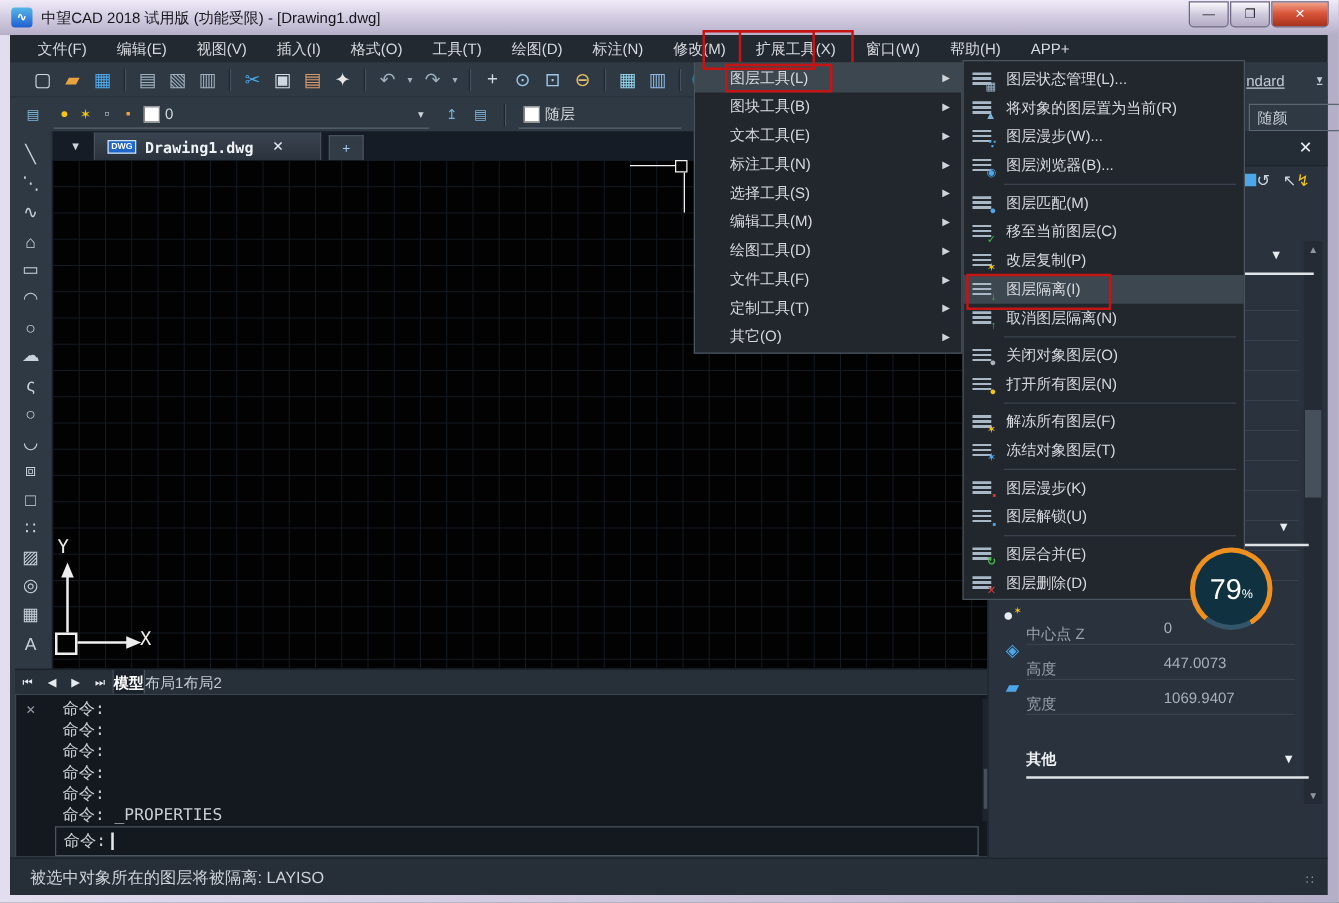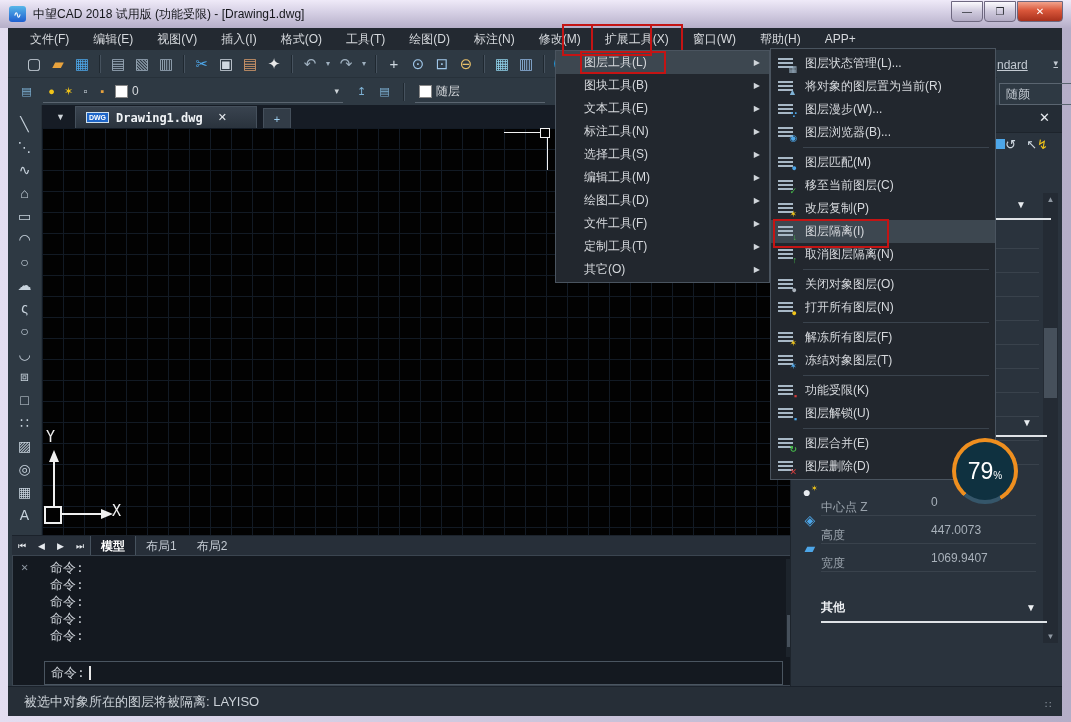--- a/index.html
+++ b/index.html
@@ -57,21 +57,21 @@
     background-size:21px 21px;}
   .xline{position:absolute;background:#f2f2f2;}
   #pickbox{position:absolute;width:8px;height:8px;border:1px solid #f2f2f2;background:#020202;}
   #ucs{position:absolute;left:0;top:300px;width:110px;height:107px;color:#e8e8e8;}
   #ucs .axis{position:absolute;background:#efefef;}
   .ucs-lbl{position:absolute;font-family:"DejaVu Sans Mono",monospace;font-size:15px;color:#efefef;}
   .arrowhead{position:absolute;width:0;height:0;}
   
   #layouttabs{left:4px;top:507px;width:800px;height:20px;background:#272f39;display:flex;align-items:center;border-top:1px solid #1b222b;}
   .navbtn{color:#e6eaee;font-size:9px;padding:0 6px;}
-  .ltab{color:#c3cad2;padding:2px 10px;position:relative;}
+  .ltab{color:#c3cad2;padding:2px 0;position:relative;}
   .ltab.active{color:#ffffff;font-weight:bold;background:#1b212a;border-left:1px solid #46525e;border-right:1px solid #46525e;}
   
   #cmd{left:4px;top:527px;width:800px;height:131px;background:#141920;border:1px solid #3b4550;box-sizing:border-box;
     font-family:"DejaVu Sans Mono",monospace;color:#c9ced4;font-size:13px;}
   #cmd-close{position:absolute;left:8px;top:4px;color:#8f98a2;font-size:12px;}
   #cmd-hist{position:absolute;left:37px;top:3px;right:34px;line-height:17px;}
   #cmd-input{position:absolute;left:31px;top:105px;right:28px;height:22px;border:1px solid #4a5560;display:flex;align-items:center;padding-left:6px;}
   .cursor{display:inline-block;width:2px;height:14px;background:#e8e8e8;margin-left:4px;vertical-align:middle;}
   #cmd-sb{position:absolute;right:10px;top:3px;width:15px;height:98px;background:#1d242c;}
   #cmd-sb .thumb{position:absolute;left:1px;right:1px;top:56px;height:32px;background:#46505b;}
@@ -367,20 +367,21 @@
 
   <div class="abs" id="cmd">
     <span id="cmd-close">✕</span>
     <div id="cmd-hist">
 
     <div class="cmd-line"><span>命令:</span></div>
         <div class="cmd-line"><span>命令:</span></div>
         <div class="cmd-line"><span>命令:</span></div>
         <div class="cmd-line"><span>命令:</span></div>
         <div class="cmd-line"><span>命令:</span></div>
+        <div class="cmd-line"><span>命令: _PROPERTIES</span></div>
       </div>
     <div id="cmd-sb">
       <span class="sb-arrow" style="top:2px">▲</span>
       <div class="thumb"></div>
       <span class="sb-arrow" style="bottom:2px">▼</span>
     </div>
     <div id="cmd-input">
       <span>命令:</span>
         <span class="cursor"></span>
     </div>
@@ -570,21 +571,21 @@
         <span class="lyrico">
           <span class="acc" style="color: rgb(77, 166, 232);">✶</span>
         </span>
         <span class="lbl">冻结对象图层(T)</span>
       </div>
       <div class="sm-sep"></div>
       <div class="sm-row">
         <span class="lyrico">
           <span class="acc" style="color: rgb(210, 60, 60);">▪</span>
         </span>
-        <span class="lbl">功能受限(K)</span>
+        <span class="lbl">图层漫步(K)</span>
       </div>
       <div class="sm-row">
         <span class="lyrico">
           <span class="acc" style="color: rgb(77, 166, 232);">▪</span>
         </span>
         <span class="lbl">图层解锁(U)</span>
       </div>
       <div class="sm-sep"></div>
       <div class="sm-row">
         <span class="lyrico">

